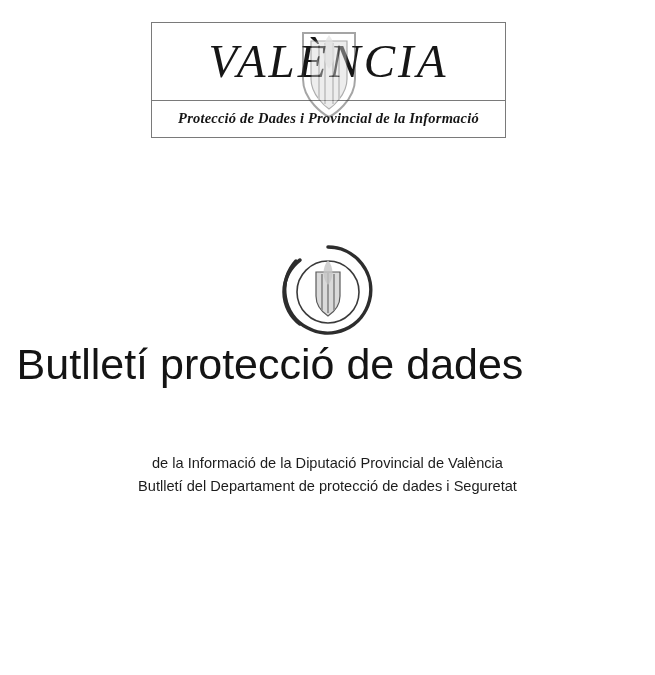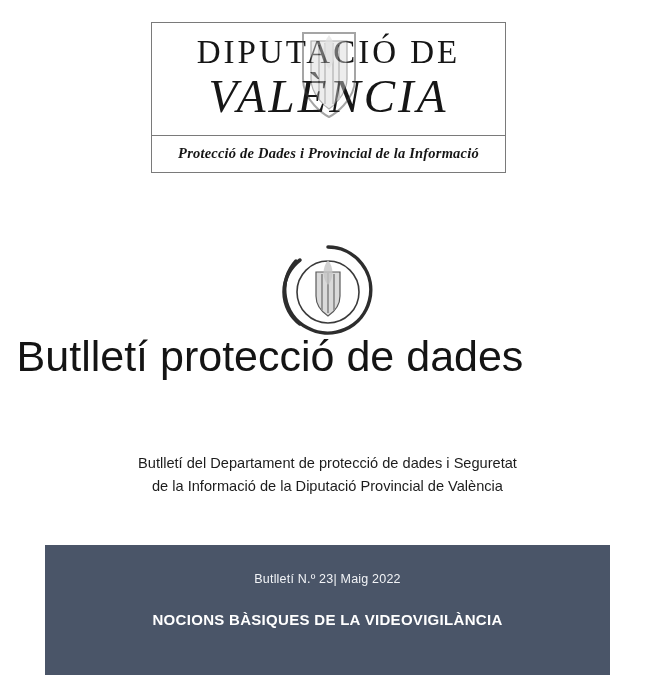--- a/index.html
+++ b/index.html
@@ -89,21 +89,21 @@
     top: 238px;
     transform: translateX(-50%);
     width: 104px;
     height: 104px;
   }
 
   
   .doc-title {
     position: absolute;
     left: 0;
-    top: 330px;
+    top: 338px;
     width: 540px;
     text-align: center;
     font-size: 43px;
     font-weight: 400;
     line-height: 1.22;
     color: #141414;
     letter-spacing: 0px;
   }
   .doc-subtitle {
     position: absolute;
@@ -151,43 +151,38 @@
   <div class="logo-block">
     <div class="logo-main">
       <span class="logo-shield">
         <svg viewBox="0 0 60 92" width="60" height="92" aria-hidden="true">
           <path d="M4 4 L56 4 L56 50 C56 72 34 86 30 88 C26 86 4 72 4 50 Z" fill="none" stroke="#3a3a3a" stroke-width="2"></path>
           <path d="M12 12 L48 12 L48 50 C48 66 33 78 30 80 C27 78 12 66 12 50 Z" fill="#d8d8d8" stroke="#4a4a4a" stroke-width="1.2"></path>
           <path d="M20 16 L20 70 M26 14 L26 75 M34 14 L34 75 M40 16 L40 70" stroke="#8a8a8a" stroke-width="2" fill="none"></path>
           <path d="M30 6 C22 16 22 30 30 40 C38 30 38 16 30 6 Z" fill="#bdbdbd" opacity="0.7"></path>
         </svg>
       </span>
-      <div class="logo-line1">DIPUTACIÓ DE</div>
       <div class="logo-line2">VALÈNCIA</div>
     </div>
     <div class="logo-divider"></div>
     <div class="logo-sub">Protecció de Dades i Provincial de la Informació</div>
   </div>
 
   <div class="emblem">
     <svg viewBox="0 0 104 104" width="104" height="104" aria-hidden="true">
       <path d="M52 9 A43 43 0 1 1 20 23" fill="none" stroke="#2d2d2d" stroke-width="3.5" stroke-linecap="round"></path>
       <path d="M24 86 A40 40 0 0 1 24 22" fill="none" stroke="#2d2d2d" stroke-width="3.5" stroke-linecap="round"></path>
       <circle cx="52" cy="54" r="31" fill="none" stroke="#3a3a3a" stroke-width="1.6"></circle>
       <path d="M40 34 L64 34 L64 58 C64 70 55 76 52 78 C49 76 40 70 40 58 Z" fill="#dadada" stroke="#5a5a5a" stroke-width="1.2"></path>
       <path d="M46 36 L46 72 M52 35 L52 75 M58 36 L58 72" stroke="#8f8f8f" stroke-width="1.8" fill="none"></path>
       <path d="M52 22 C46 30 46 40 52 47 C58 40 58 30 52 22 Z" fill="#c6c6c6" opacity="0.8"></path>
     </svg>
   </div>
 
   <div class="doc-title">Butlletí protecció de dades</div>
 
   <div class="doc-subtitle">
+    <div>de la Informació de la Diputació Provincial de València</div>
     <div>Butlletí del Departament de protecció de dades i Seguretat</div>
-    <div>de la Informació de la Diputació Provincial de València</div>
   </div>
 
-  <div class="band">
-    <div class="band-issue">Butlletí N.º 23| Maig 2022</div>
-    <div class="band-headline">NOCIONS BÀSIQUES DE LA VIDEOVIGILÀNCIA</div>
-  </div>
 
 </div>
 
 </body></html>

